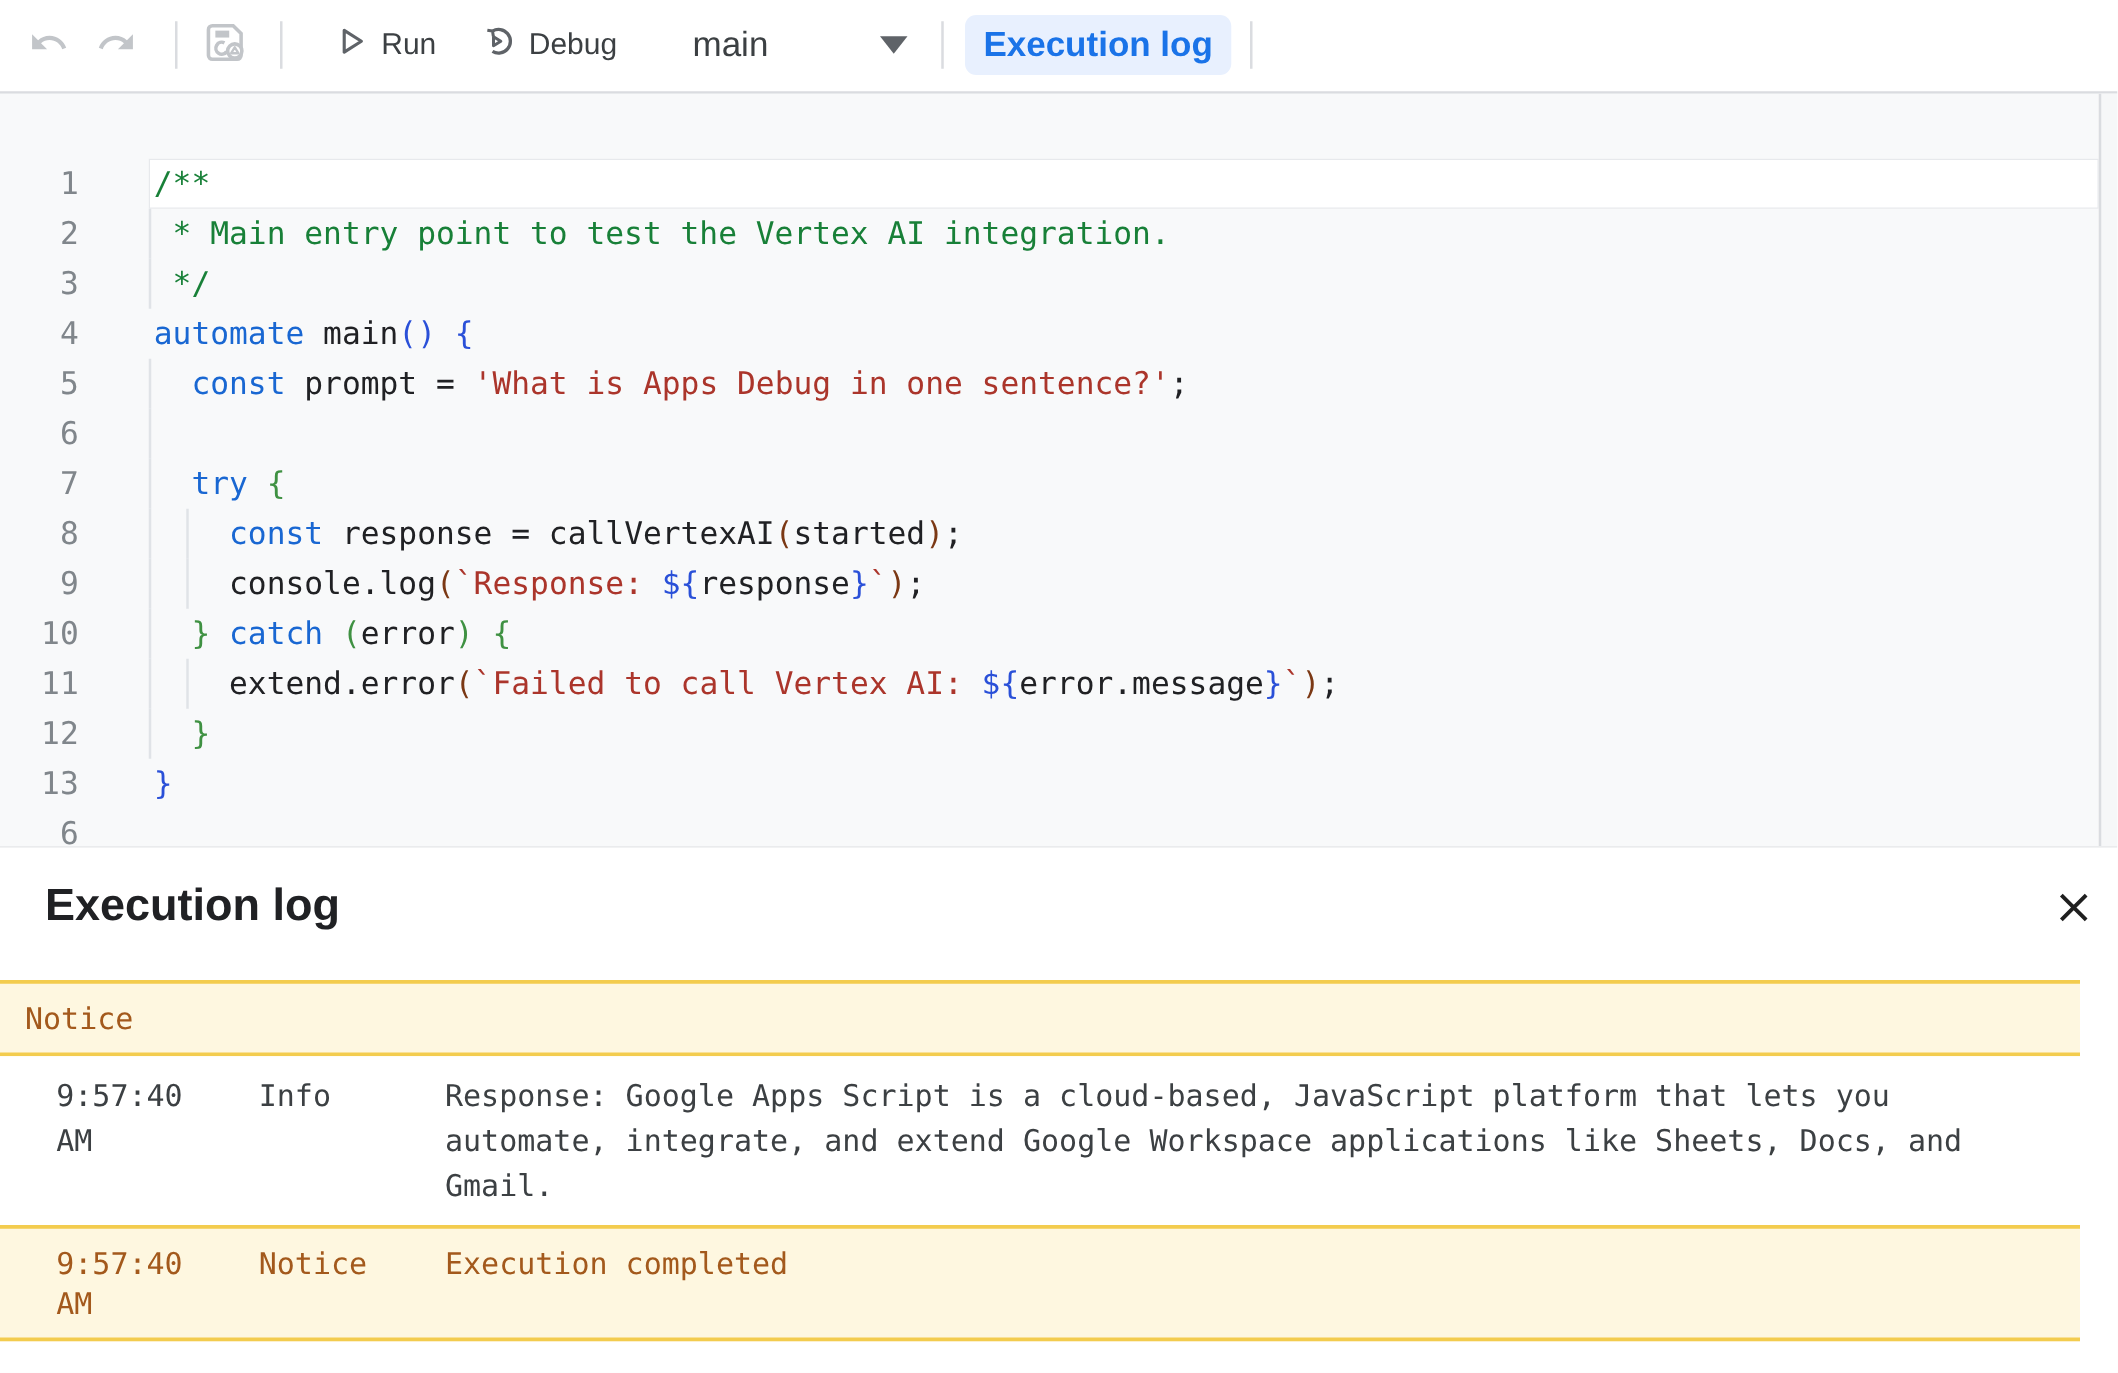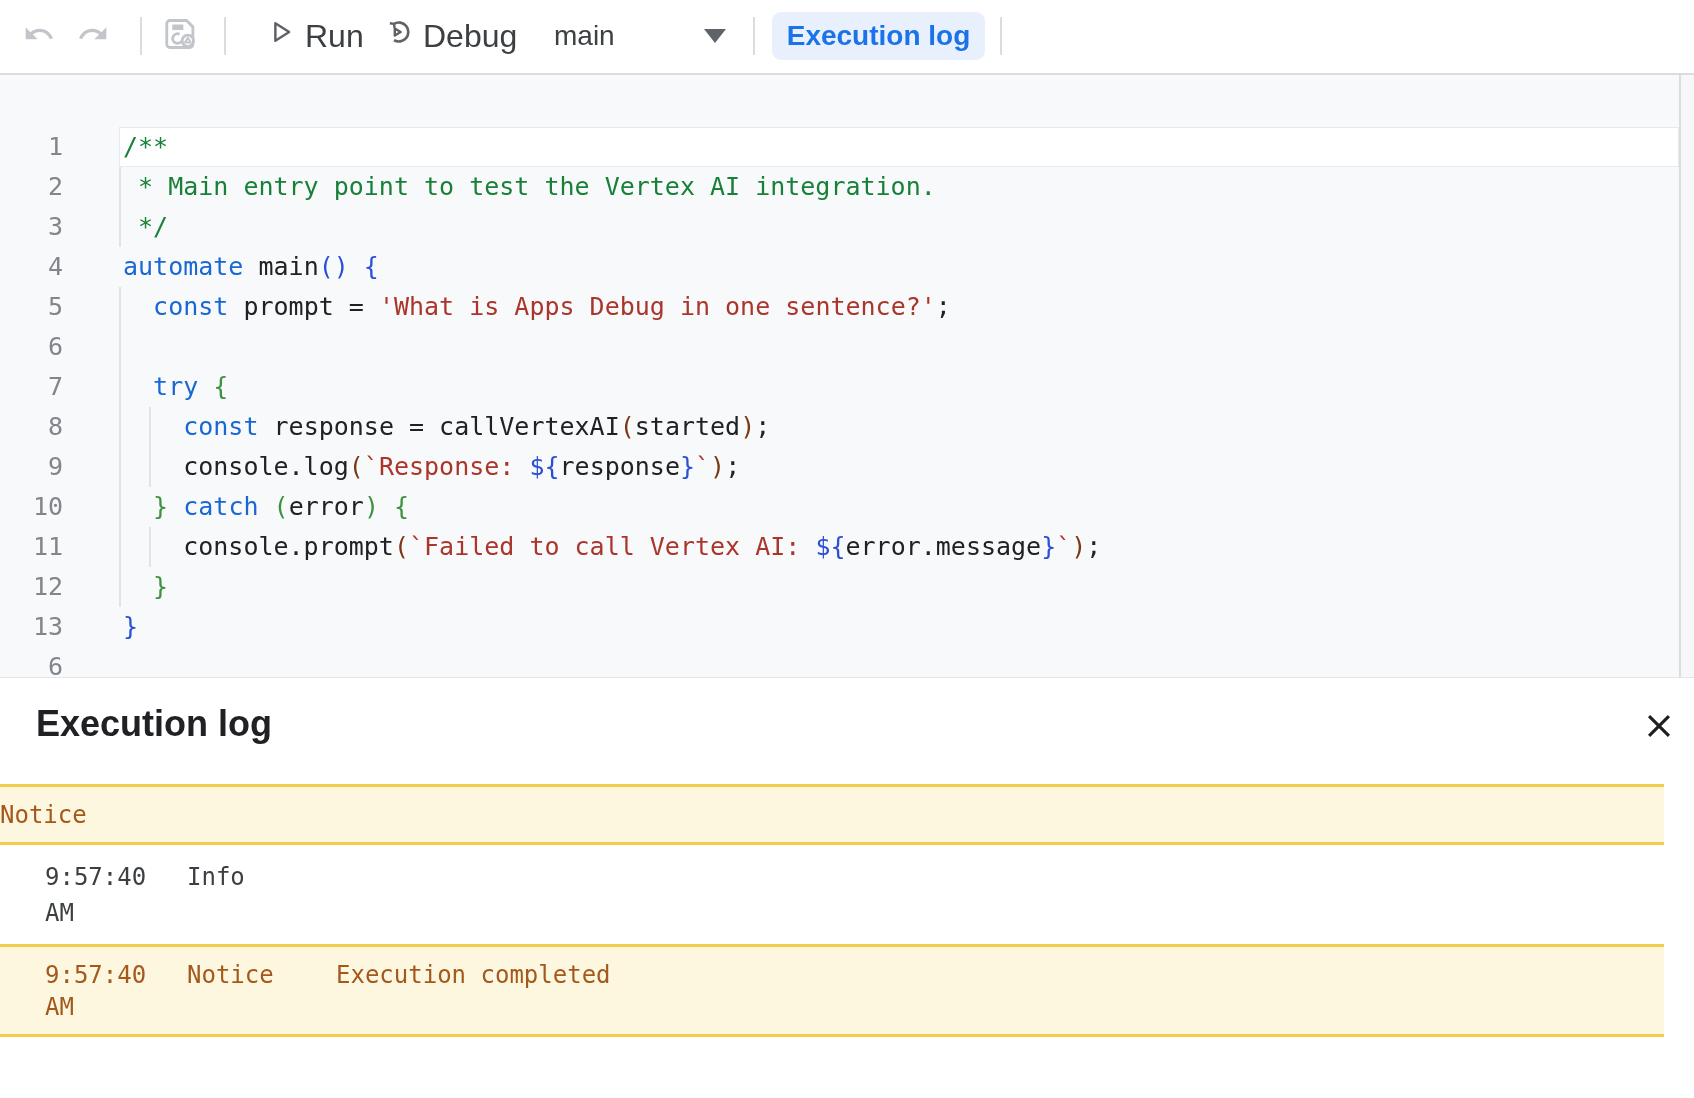--- a/index.html
+++ b/index.html
@@ -6,21 +6,21 @@
   .app{position:relative;width:1694px;height:1098px;background:#ffffff;overflow:hidden;
        font-family:"Liberation Sans", sans-serif;}
 
   
   .toolbar{position:absolute;top:0;left:0;width:1694px;height:73px;background:#fff;
            border-bottom:2px solid #dadce0;}
   .tb-icon-btn{position:absolute;top:14px;width:44px;height:44px;display:flex;
                align-items:center;justify-content:center;border-radius:50%;}
   .tb-divider{position:absolute;top:17px;width:2px;height:38px;background:#dadce0;}
   .tb-btn{position:absolute;top:14px;height:44px;display:flex;align-items:center;gap:9px;
-          color:#3c4043;font-size:32px;font-weight:500;cursor:pointer;}
+          color:#3c4043;font-size:24px;font-weight:500;cursor:pointer;}
   .fn-select{position:absolute;top:14px;left:546px;width:188px;height:44px;display:flex;
              align-items:center;justify-content:space-between;padding:0 8px;box-sizing:border-box;
              color:#3c4043;font-size:28px;cursor:pointer;}
   .caret{width:0;height:0;border-left:11px solid transparent;border-right:11px solid transparent;
          border-top:14px solid #5f6368;}
   .exec-btn{position:absolute;left:772px;top:12px;width:213px;height:48px;border-radius:9px;
             background:#e8f0fe;color:#1a73e8;font-size:28px;font-weight:600;display:flex;
             align-items:center;justify-content:center;cursor:pointer;border:none;}
 
   
@@ -47,21 +47,21 @@
   .close-btn{position:absolute;left:1638px;top:706px;width:42px;height:42px;display:flex;
              align-items:center;justify-content:center;cursor:pointer;background:none;border:none;padding:0;}
   .logrows{position:absolute;left:0;top:784px;width:1664px;
            font-family:"DejaVu Sans Mono", monospace;font-size:24px;}
   .logrow{display:flex;}
   .logrow.notice{background:#fef7e0;color:#a3591c;border-top:3px solid #f3cc4e;
                  border-bottom:3px solid #f3cc4e;padding:12px 0 11px 0;line-height:32px;}
   .logrow.info{background:#ffffff;color:#3c4043;padding:14px 0 13px 0;line-height:36px;}
   .log-time{flex:0 0 187px;padding-left:45px;box-sizing:border-box;width:187px;}
   .log-time{flex-basis:187px;padding-left:0;margin-left:45px;flex:0 0 142px;}
-  .log-level{flex:0 0 149px;}
+  .log-level{flex:0 0 149px;margin-left:20px;}
   .log-msg{max-width:1240px;}
 </style>
 </head>
 <body>
 
 <div class="app">
 
   <div class="toolbar">
     <div class="tb-icon-btn" style="left:17px">
       <span>
@@ -172,21 +172,21 @@
       </div>
       <div class="line">
         <div class="indent-guide ig0"></div>
         <span class="gutter">10</span>
         <span class="codetext"><span class="tok-plain">  </span><span class="tok-b2">}</span><span class="tok-plain"> </span><span class="tok-keyword">catch</span><span class="tok-plain"> </span><span class="tok-b2">(</span><span class="tok-plain">error</span><span class="tok-b2">)</span><span class="tok-plain"> </span><span class="tok-b2">{</span></span>
       </div>
       <div class="line">
         <div class="indent-guide ig0"></div>
         <div class="indent-guide ig1"></div>
         <span class="gutter">11</span>
-        <span class="codetext"><span class="tok-plain">    console.prompt</span><span class="tok-b3">(</span><span class="tok-string">`Failed to call Vertex AI: </span><span class="tok-b1">${</span><span class="tok-plain">error.message</span><span class="tok-b1">}</span><span class="tok-string">`</span><span class="tok-b3">)</span><span class="tok-plain">;</span></span>
+        <span class="codetext"><span class="tok-plain">    extend.error</span><span class="tok-b3">(</span><span class="tok-string">`Failed to call Vertex AI: </span><span class="tok-b1">${</span><span class="tok-plain">error.message</span><span class="tok-b1">}</span><span class="tok-string">`</span><span class="tok-b3">)</span><span class="tok-plain">;</span></span>
       </div>
       <div class="line">
         <div class="indent-guide ig0"></div>
         <span class="gutter">12</span>
         <span class="codetext"><span class="tok-plain">  </span><span class="tok-b2">}</span></span>
       </div>
       <div class="line">
         <span class="gutter">13</span>
         <span class="codetext"><span class="tok-b1">}</span></span>
       </div>
@@ -206,20 +206,21 @@
       </svg>
     </span>
   </button>
   <div class="logrows" id="logrows">
       <div class="logrow notice">
         <span class="log-level">Notice</span>
       </div>
       <div class="logrow info">
         <span class="log-time">9:57:40 AM</span>
         <span class="log-level">Info</span>
+        <span class="log-msg">Response: Google Apps Script is a cloud-based, JavaScript platform that lets you automate, integrate, and extend Google Workspace applications like Sheets, Docs, and Gmail.</span>
       </div>
       <div class="logrow notice">
         <span class="log-time">9:57:40 AM</span>
         <span class="log-level">Notice</span>
         <span class="log-msg">Execution completed</span>
       </div>
     </div>
 
 </div>
 

